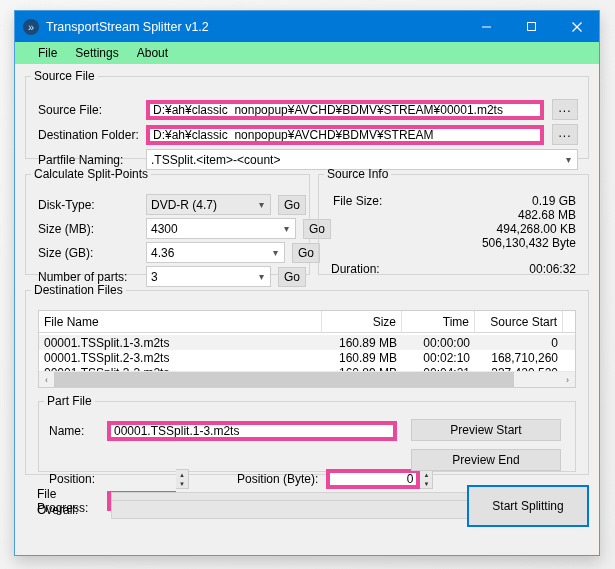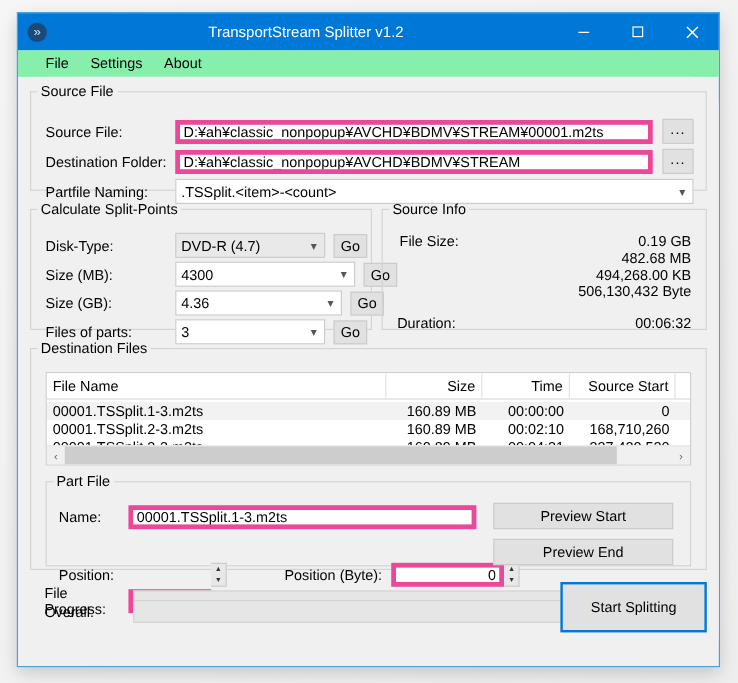--- a/index.html
+++ b/index.html
@@ -37,21 +37,20 @@
     border-radius:50%;
     background:#1b4a78;
     color:#cfe6fb;
     font-size:11px;line-height:16px;text-align:center;
     flex:none;
   }
   .title-text{
     color:#fff;font-size:12.5px;
     white-space:nowrap;
     flex:1;
-    text-align:center;
   }
   .winbtns{display:flex;height:31px;flex:none;}
   .winbtn{
     width:45px;height:31px;
     display:flex;align-items:center;justify-content:center;
     color:#fff;font-size:12px;
   }
   .winbtn svg{display:block;}
   
   .menubar{
@@ -257,21 +256,21 @@
         </div>
         <div class="row" style="position:absolute;left:12px;top:61px;">
           <label class="lbl" style="width:108px;">Size (GB):</label>
           <div class="combo" style="width:139px;">
             <span class="cval">4.36</span>
             <span class="chev">▾</span>
           </div>
           <div class="btn go" style="margin-left:7px;">Go</div>
         </div>
         <div class="row" style="position:absolute;left:12px;top:85px;">
-          <label class="lbl" style="width:108px;">Files of parts:</label>
+          <label class="lbl" style="width:108px;">Number of parts:</label>
           <div class="combo" style="width:125px;">
             <span class="cval">3</span>
             <span class="chev">▾</span>
           </div>
           <div class="btn go" style="margin-left:7px;">Go</div>
         </div>
       </fieldset>
 
       <fieldset style="left:303px;top:103px;width:271px;height:108px;">
         <legend>Source Info</legend>

